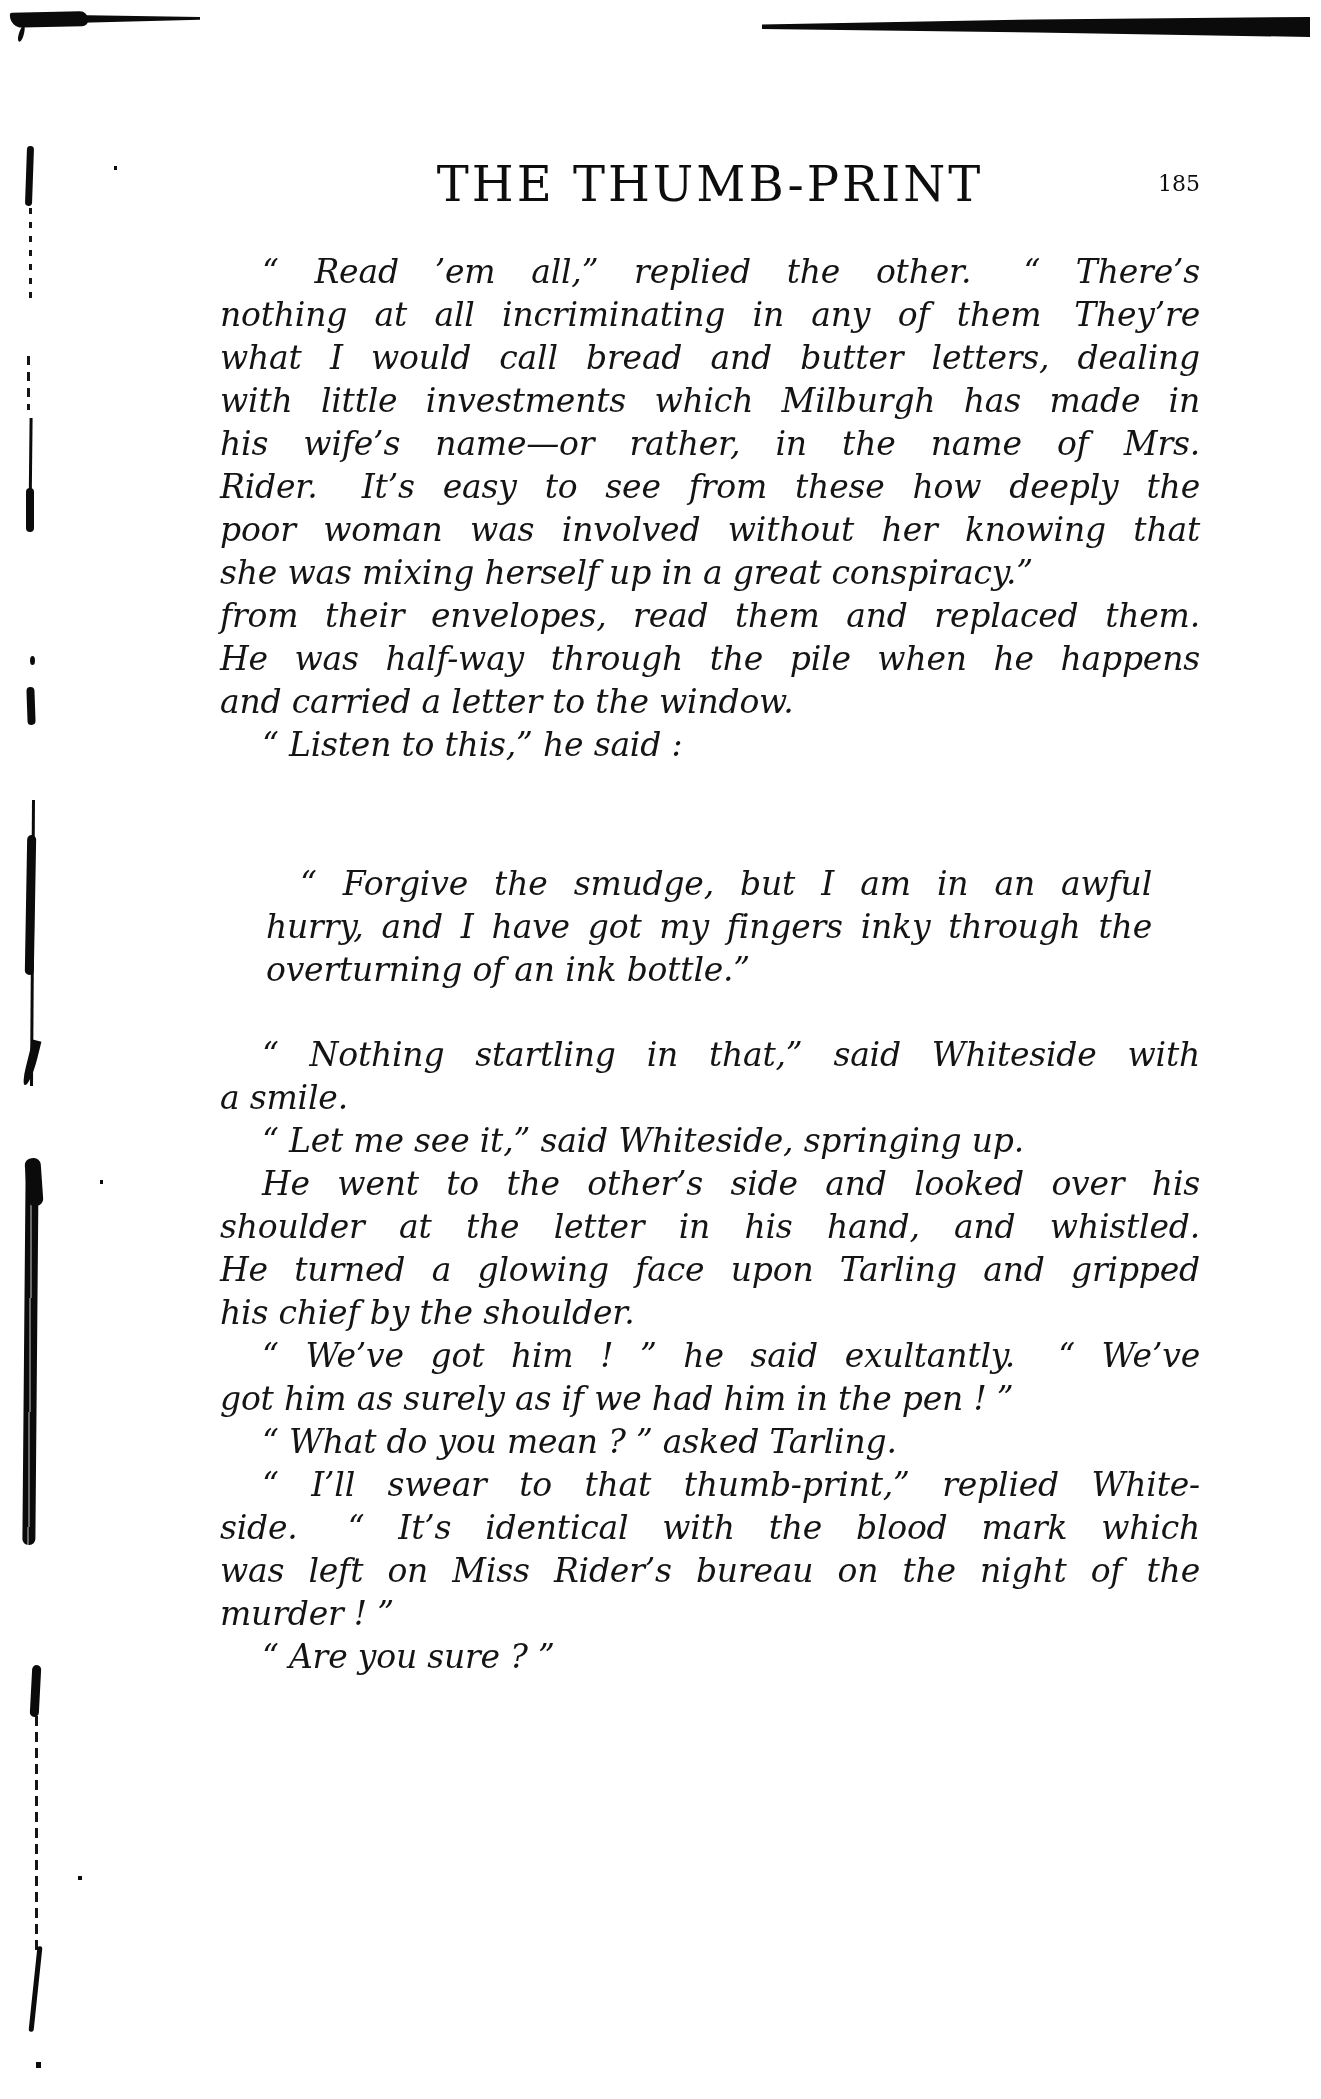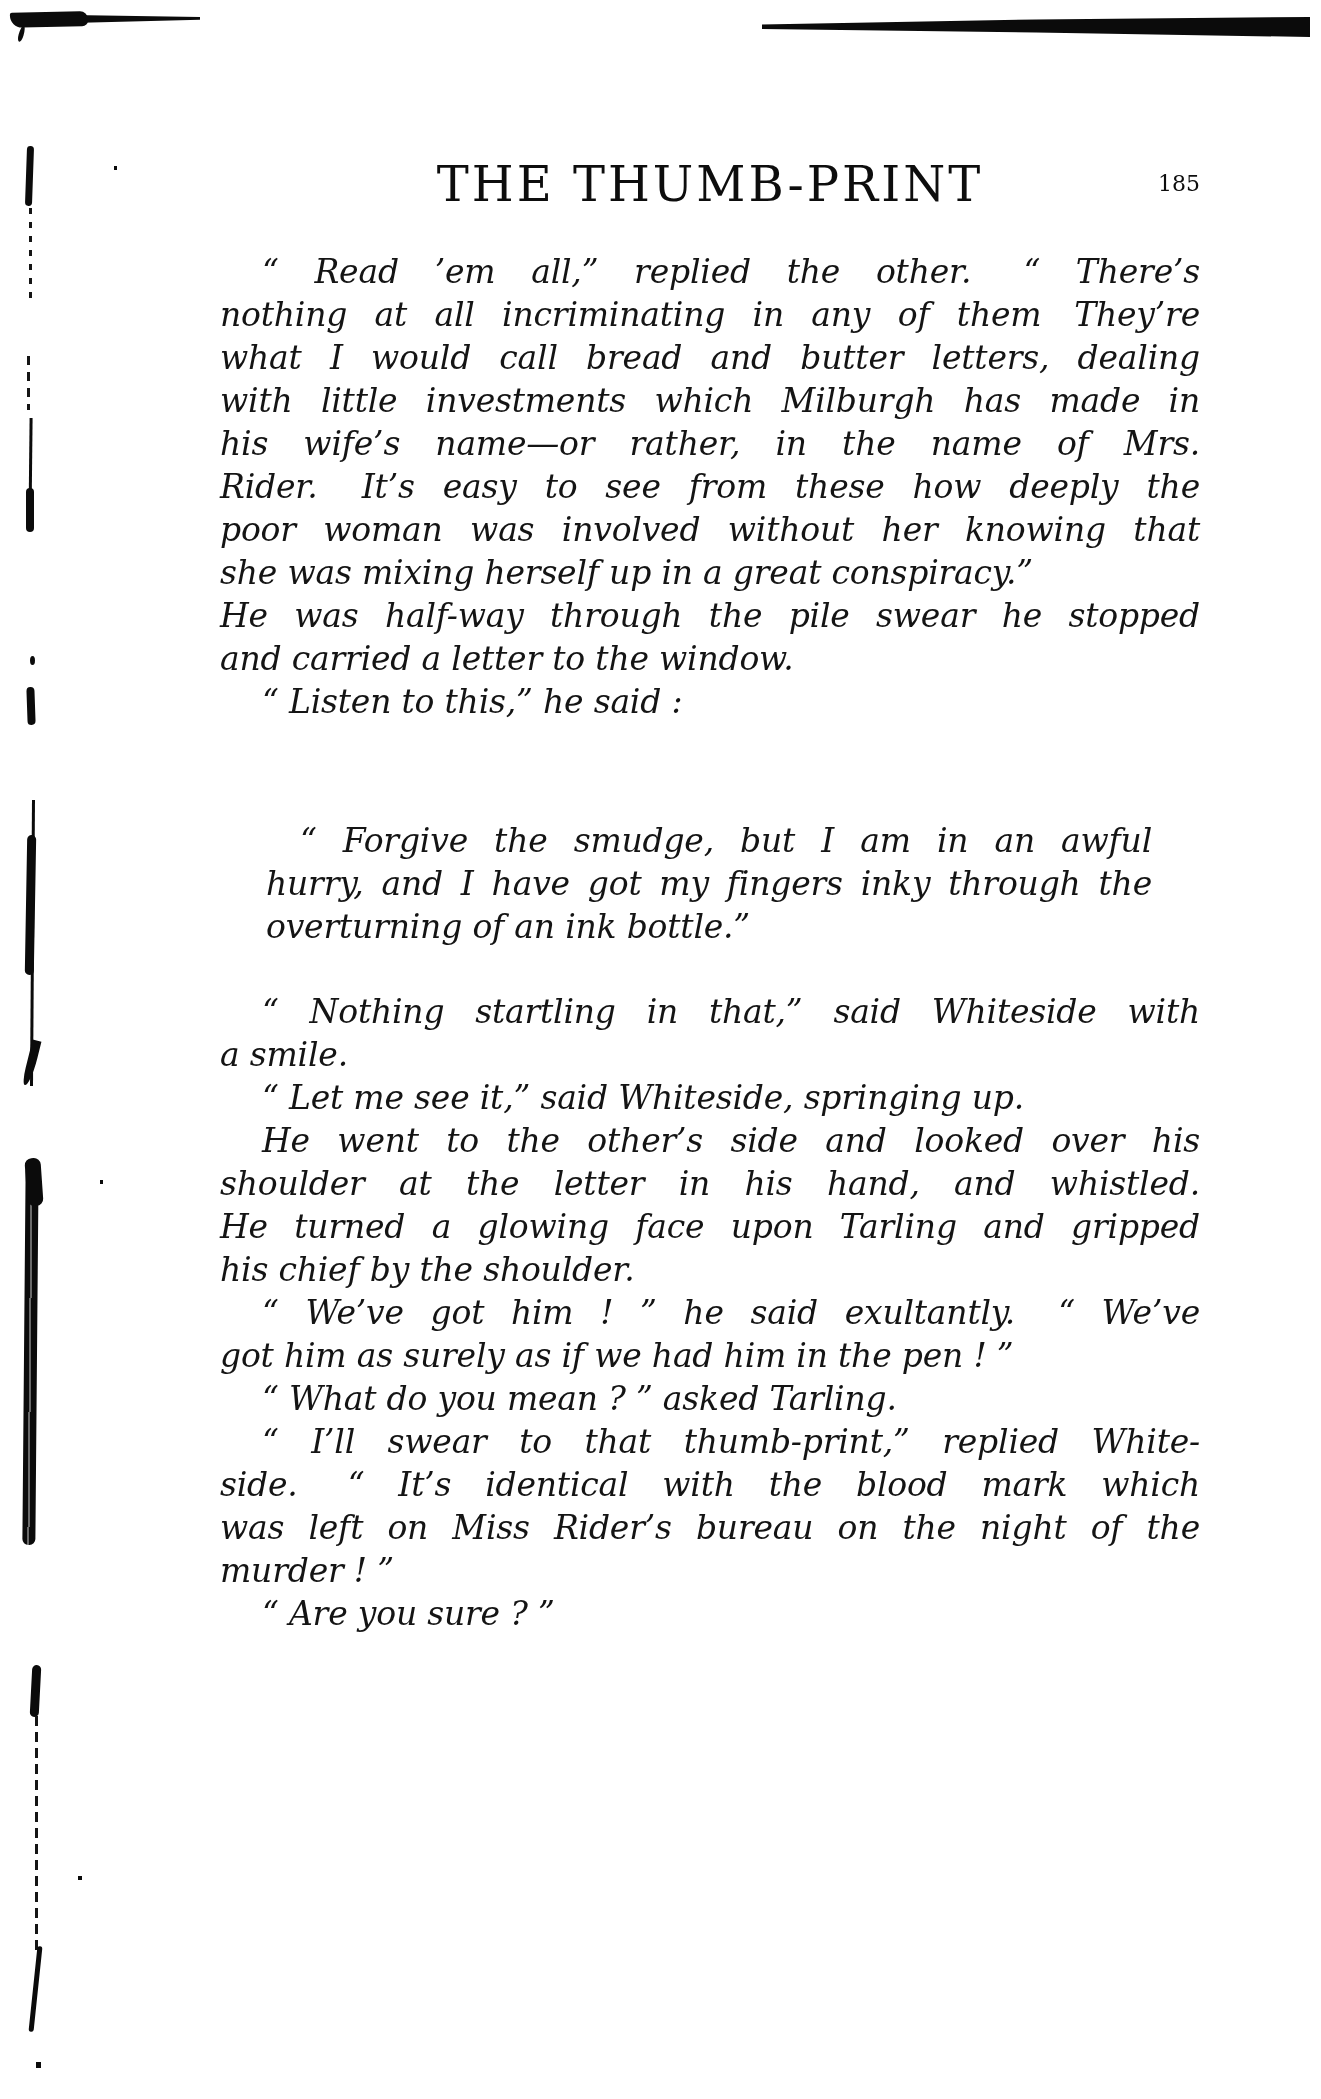--- a/index.html
+++ b/index.html
@@ -133,21 +133,22 @@
         <div class="line first">“ Read ’em all,” replied the other.  “ There’s</div>
         <div class="line">nothing at all incriminating in any of them They’re</div>
         <div class="line">what I would call bread and butter letters, dealing</div>
         <div class="line">with little investments which Milburgh has made in</div>
         <div class="line">his wife’s name—or rather, in the name of Mrs.</div>
         <div class="line">Rider.  It’s easy to see from these how deeply the</div>
         <div class="line">poor woman was involved without her knowing that</div>
         <div class="line last">she was mixing herself up in a great conspiracy.”</div>
       </div>
       <div class="para body">
-        <div class="line">He was half-way through the pile swear he stopped</div>
+        <div class="line">from their envelopes, read them and replaced them.</div>
+        <div class="line">He was half-way through the pile when he happens</div>
         <div class="line last">and carried a letter to the window.</div>
       </div>
       <div class="para body">
         <div class="line first last">“ Listen to this,” he said :</div>
       </div>
       <div class="para quote">
         <div class="line first">“ Forgive the smudge, but I am in an awful</div>
         <div class="line">hurry, and I have got my fingers inky through the</div>
         <div class="line last">overturning of an ink bottle.”</div>
       </div>

